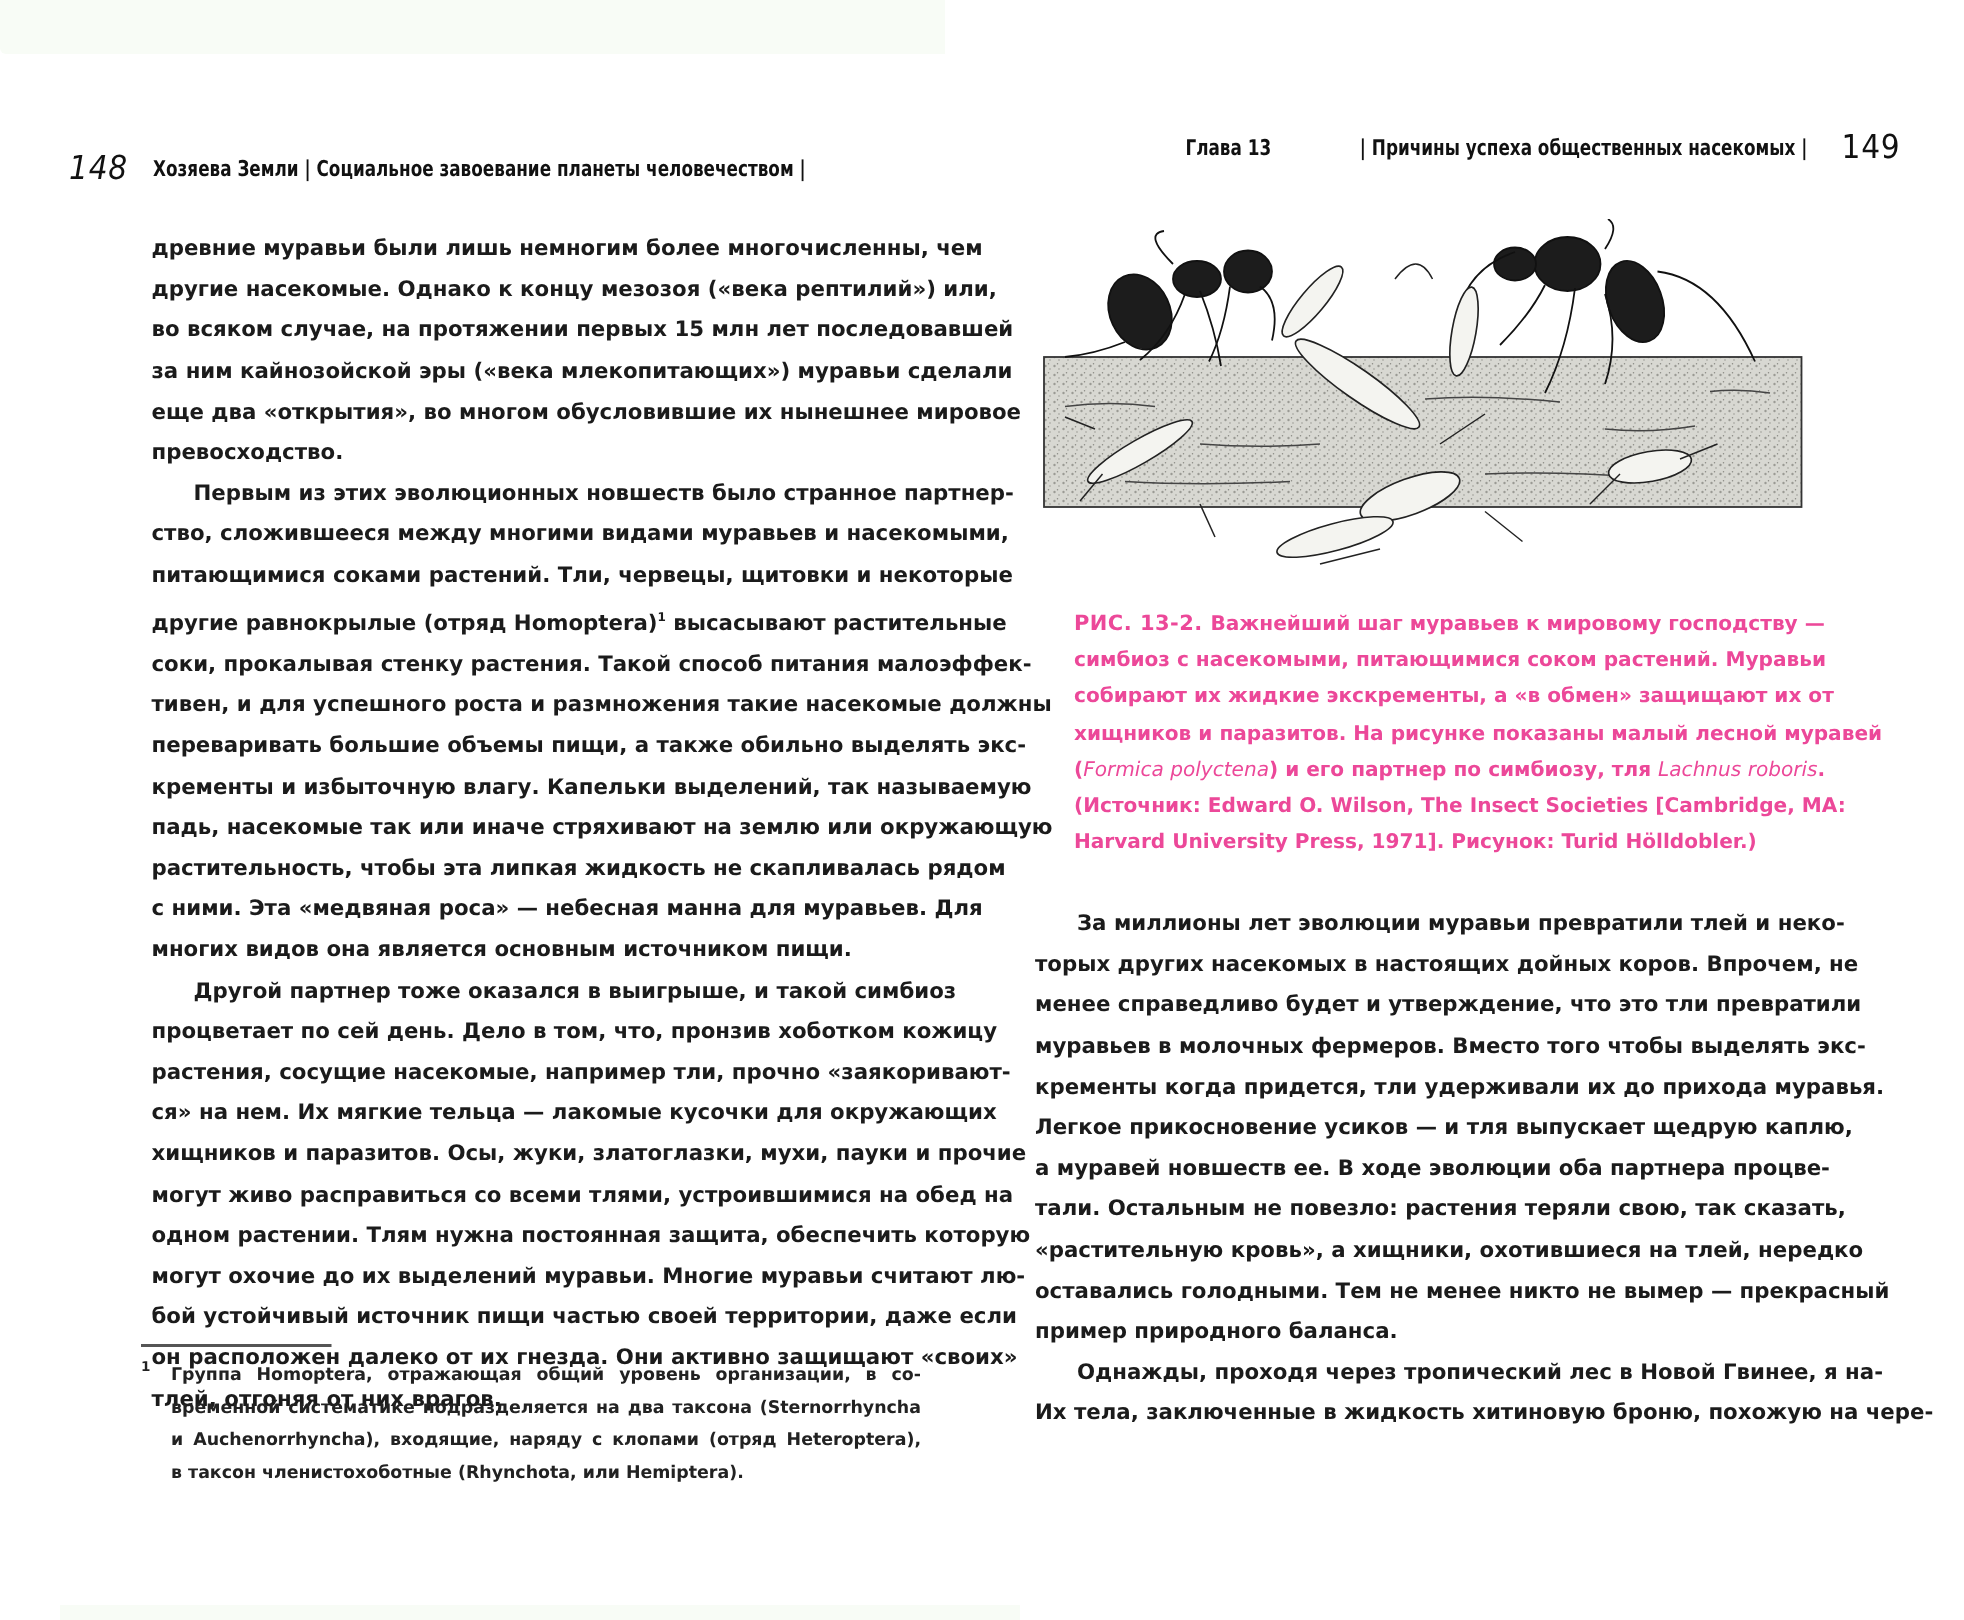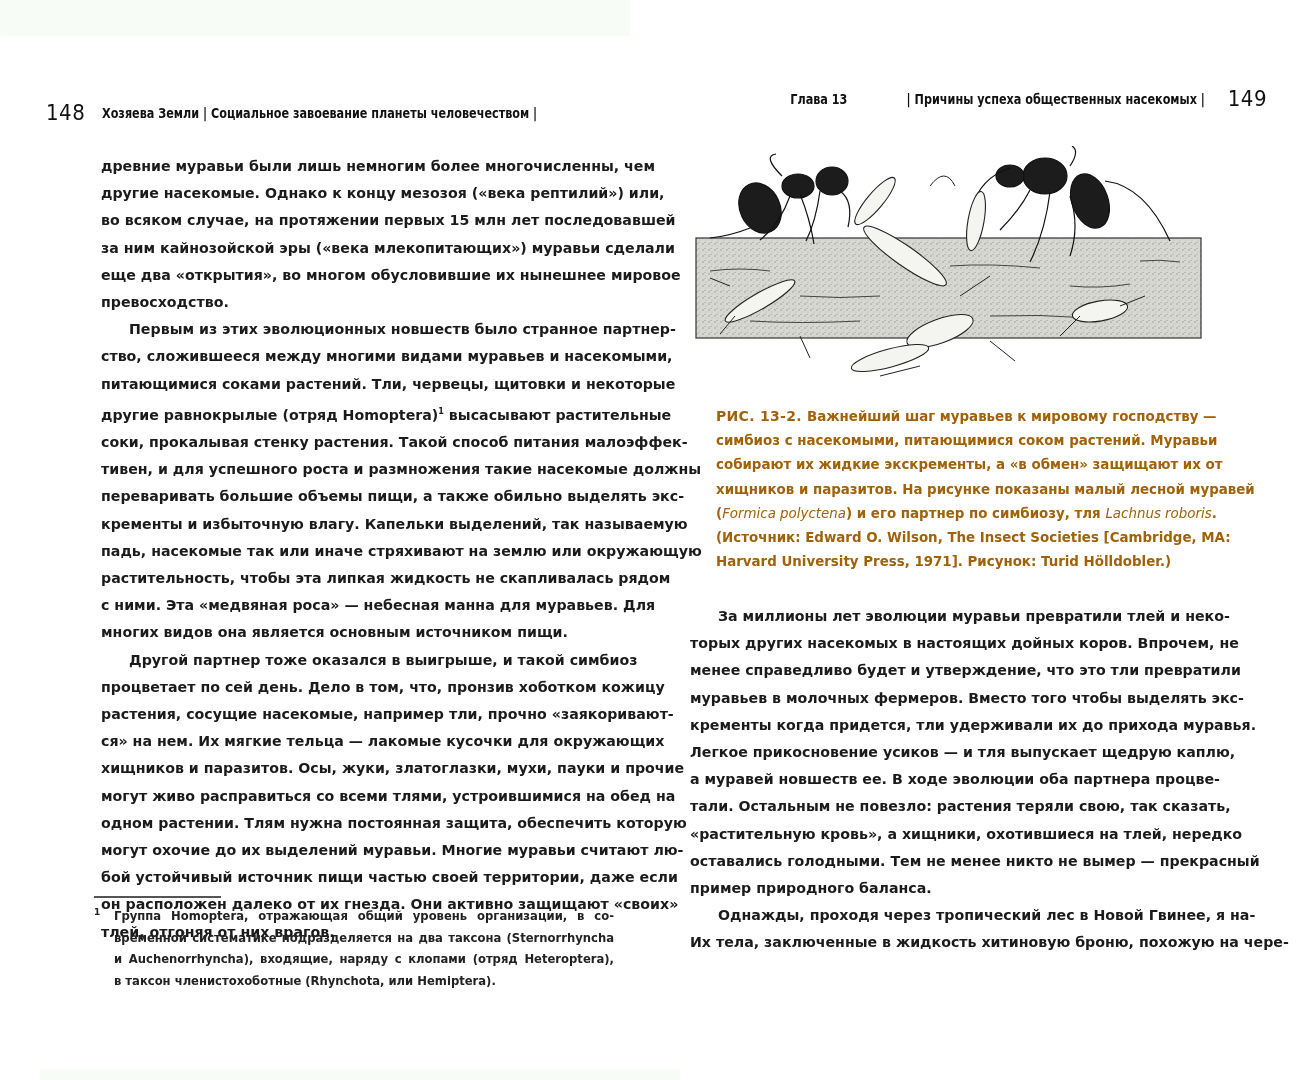--- a/index.html
+++ b/index.html
@@ -50,21 +50,21 @@
       font-weight: normal;
       letter-spacing: 0.5px;
     }
     .head-text {
       font-size: 14.5px;
       font-weight: bold;
       transform: scaleX(0.86);
       display: inline-block;
       transform-origin: left center;
     }
-    .left .page-number { margin-right: 12px; vertical-align: -2px; }
+    .left .page-number { margin-right: 12px; vertical-align: -2px; font-style: italic; }
     .right .head-chapter {
       font-size: 14.5px;
       font-weight: bold;
       display: inline-block;
       transform: scaleX(0.86);
       transform-origin: right center;
       margin-right: 6px;
     }
     .right .head-text { transform-origin: right center; }
     .right .page-number { margin-left: 18px; vertical-align: -2px; }
@@ -132,21 +132,21 @@
     .figure svg { width: 100%; height: 100%; }
 
     .caption {
       position: absolute;
       left: 68px;
       top: 404px;
       width: 476px;
       font-size: 13.4px;
       line-height: 24.2px;
       font-weight: 600;
-      color: #a16207;
+      color: #ec4899;
     }
     .caption .fig-label {
       font-weight: bold;
       font-size: 14px;
       letter-spacing: 0.3px;
     }
     .caption i { font-weight: 500; }
 
     .sup { font-size: 8px; vertical-align: 6px; }
   </style>

